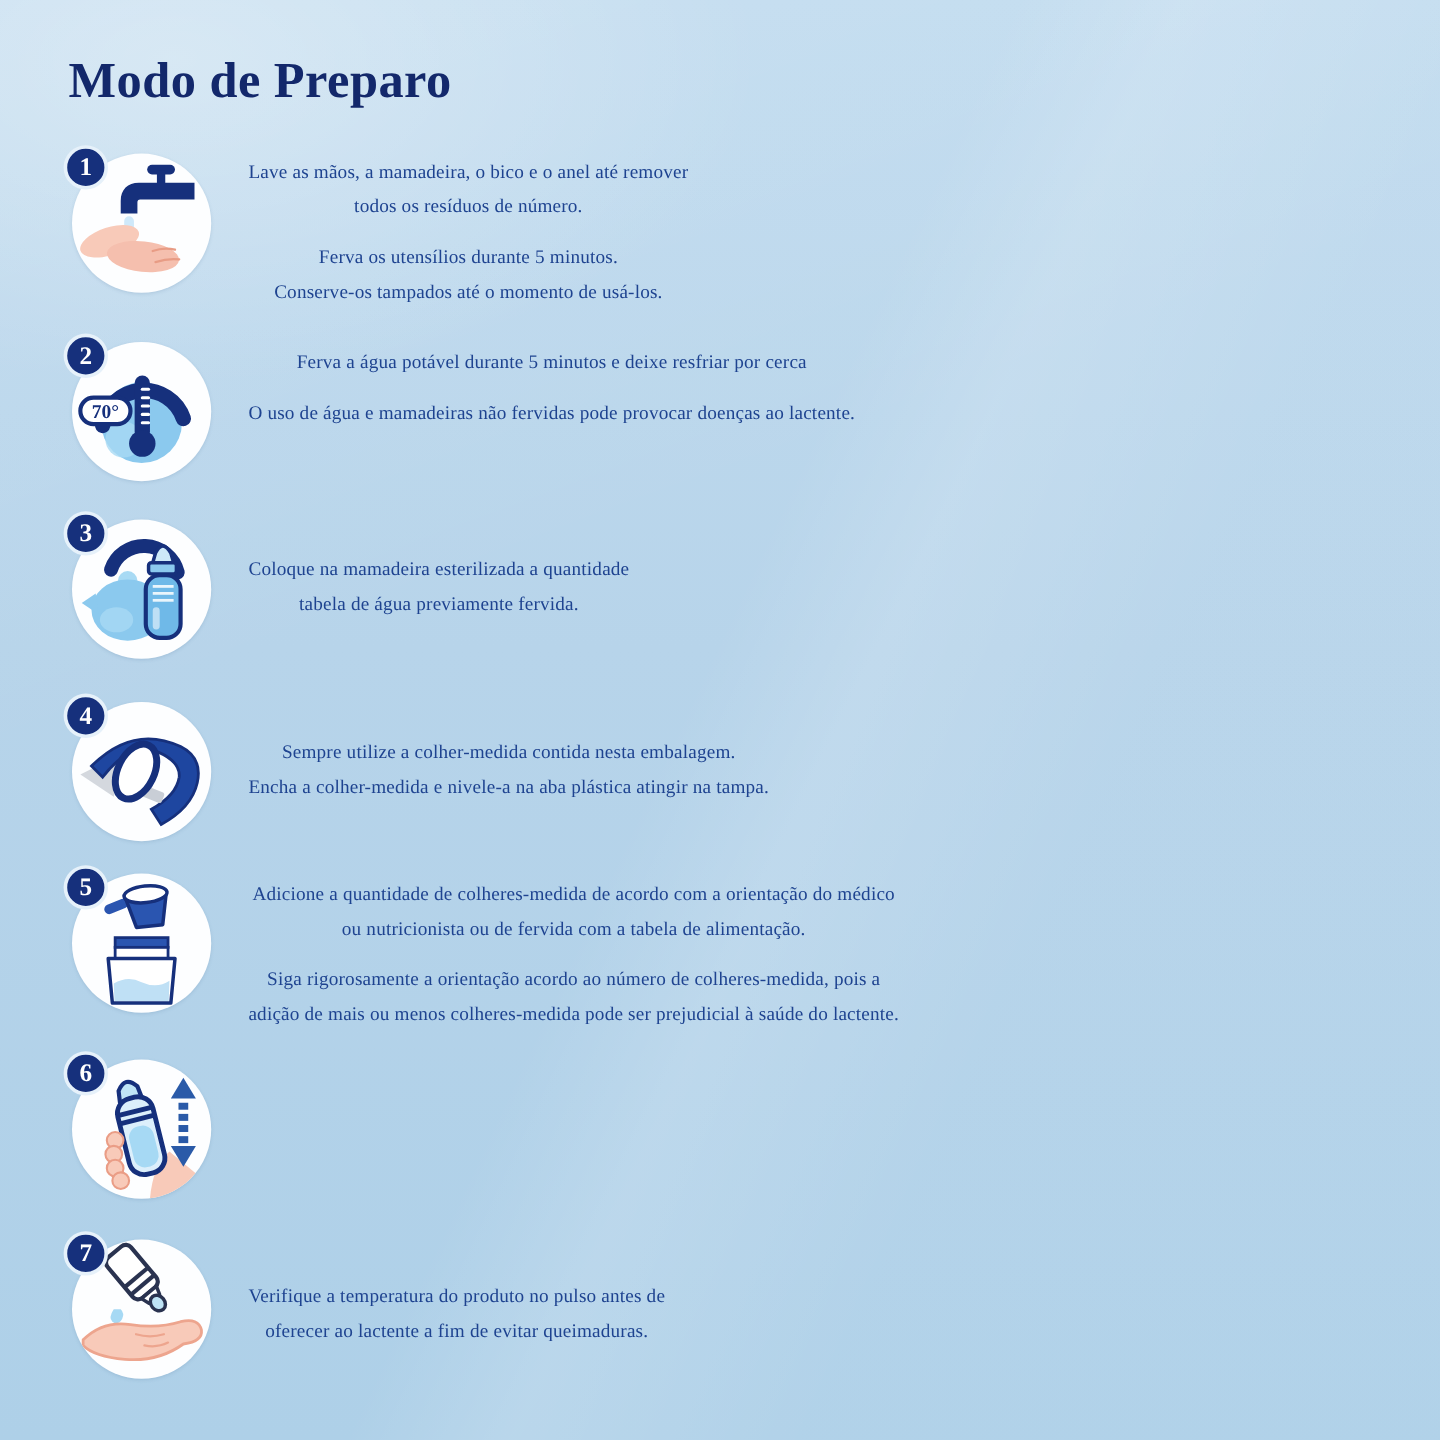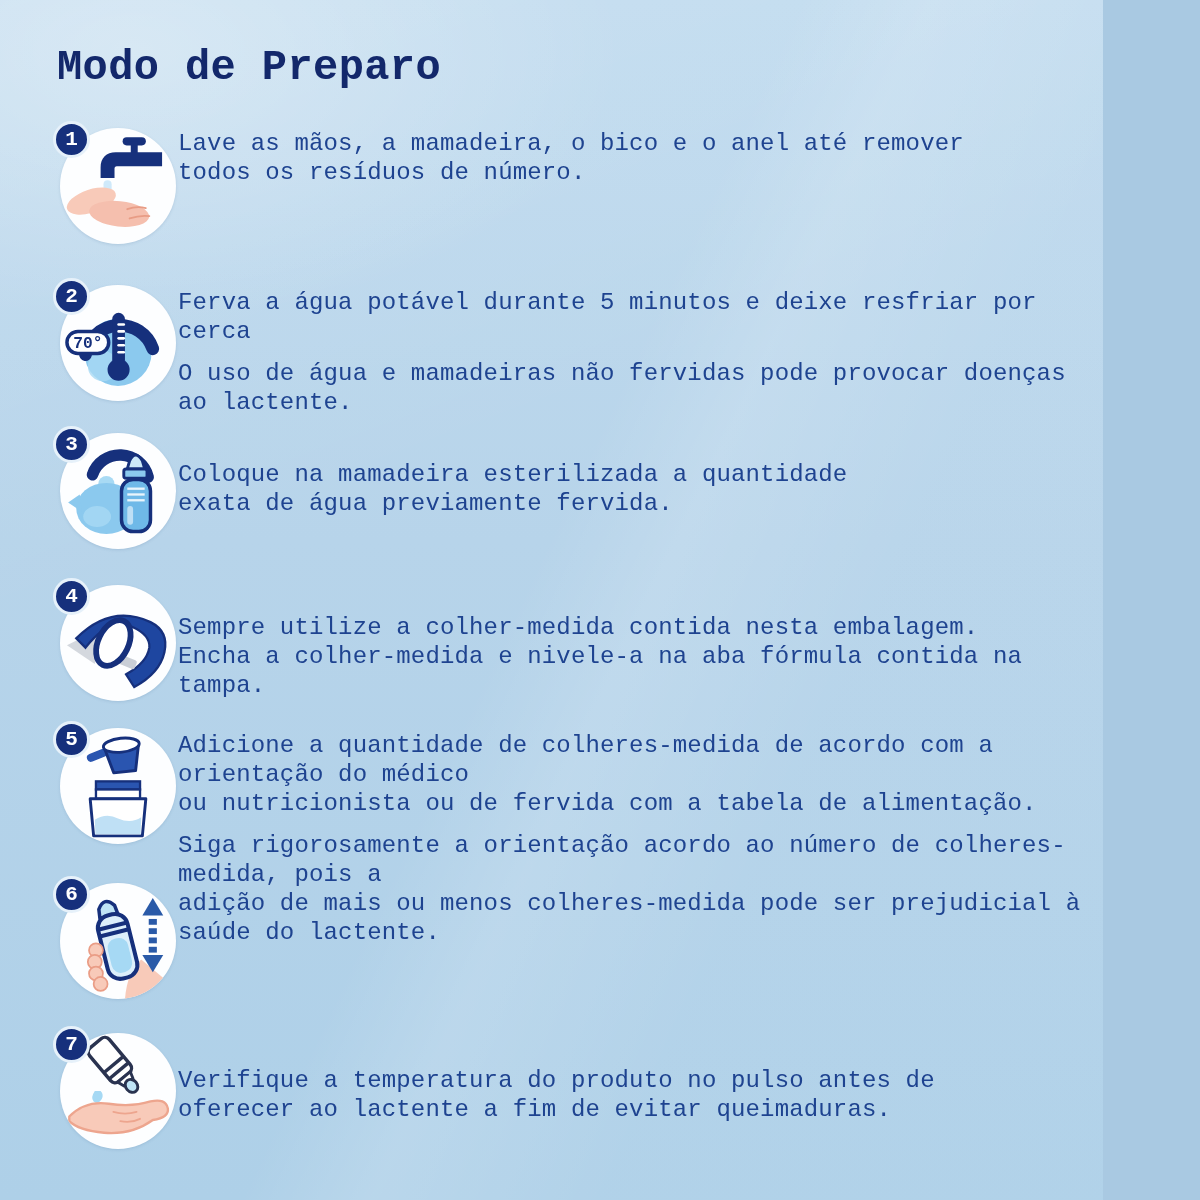--- a/index.html
+++ b/index.html
@@ -1,19 +1,19 @@
 <!DOCTYPE html>
 <html><head>
 <meta charset="utf-8">
 <style>
   html,body{margin:0;padding:0;background:#a9c9e2;}
   *{box-sizing:border-box;}
   .canvas{
-    position:relative;width:1103px;height:1200px;overflow:hidden;
-    font-family:Liberation Mono, monospace;
+    position:relative;width:1200px;height:1200px;overflow:hidden;
+    font-family:Liberation Serif, serif;
     background:
       radial-gradient(ellipse 900px 500px at 12% 4%, rgba(255,255,255,0.30), rgba(255,255,255,0) 55%),
       linear-gradient(115deg, rgba(255,255,255,0) 48%, rgba(255,255,255,0.14) 56%, rgba(255,255,255,0.04) 70%),
       linear-gradient(160deg, rgba(255,255,255,0.10) 0%, rgba(255,255,255,0) 40%),
       linear-gradient(180deg, #c2dcef 0%, #b7d4ea 45%, #aed0e8 100%);
   }
   .page-title{
     position:absolute;left:57px;top:44px;
     font-size:42px;font-weight:bold;color:#13286b;letter-spacing:0.4px;
   }
@@ -24,21 +24,21 @@
     overflow:hidden;position:relative;
     box-shadow:0 1px 3px rgba(70,110,150,0.18);
   }
   .circle svg{display:block;width:100%;height:100%;}
   .badge{
     position:absolute;left:-7px;top:-7px;width:37px;height:37px;border-radius:50%;
     background:#16307c;border:3px solid #e6f1fa;color:#ffffff;
     font-weight:bold;font-size:21px;display:flex;align-items:center;justify-content:center;
     z-index:2;
   }
-  .text-col{color:#1e4390;font-size:24px;line-height:29px;letter-spacing:0.15px;}
+  .text-col{margin-left:29px;color:#1e4390;font-size:16px;line-height:29px;letter-spacing:0.15px;text-align:center;}
   .text-col p{margin:0 0 13px 0;}
   .ln{display:block;}
   .step-1{top:128px}
   .step-2{top:285px}
   .step-3{top:433px}
   .step-4{top:585px}
   .step-5{top:728px}
   .step-6{top:883px}
   .step-7{top:1033px}
   .step-1 .text-col{padding-top:1px}
@@ -71,20 +71,24 @@
           <ellipse cx="51" cy="74" rx="26" ry="11" fill="#f5bfae" transform="rotate(6 51 74)"></ellipse>
           <path d="M58 70 q8 -3 16 -1 M60 78 q9 -3 17 -2" stroke="#e89c85" stroke-width="1.6" fill="none" stroke-linecap="round"></path>
         </svg>
       </div>
     </div>
     <div class="text-col">
       <p>
         <span class="ln">Lave as mãos, a mamadeira, o bico e o anel até remover</span>
         <span class="ln">todos os resíduos de número.</span>
       </p>
+      <p>
+        <span class="ln">Ferva os utensílios durante 5 minutos.</span>
+        <span class="ln">Conserve-os tampados até o momento de usá-los.</span>
+      </p>
     </div>
   </div>
 
   <div class="step step-2">
     <div class="icon-col">
       <div class="badge">2</div>
       <div class="circle">
         <svg viewBox="0 0 100 100">
           <circle cx="50" cy="58" r="29" fill="#8bc9ee"></circle>
           <circle cx="37" cy="70" r="13" fill="#a8daf4" opacity="0.8"></circle>
@@ -131,41 +135,41 @@
             <line x1="58" y1="53" x2="73" y2="53"></line>
             <line x1="58" y1="58" x2="73" y2="58"></line>
           </g>
           <rect x="58" y="63" width="5" height="16" rx="2.5" fill="#ffffff" opacity="0.55"></rect>
         </svg>
       </div>
     </div>
     <div class="text-col">
       <p>
         <span class="ln">Coloque na mamadeira esterilizada a quantidade</span>
-        <span class="ln">exata de água previamente fervida.</span>
+        <span class="ln">tabela de água previamente fervida.</span>
       </p>
     </div>
   </div>
 
   <div class="step step-4">
     <div class="icon-col">
       <div class="badge">4</div>
       <div class="circle">
         <svg viewBox="0 0 100 100">
           <path d="M6 52 L34 38 L30 68 Z" fill="#d4d8de"></path>
           <path d="M14 46 Q 44 16 78 32 Q 94 40 90 58 Q 86 76 64 88 L 57 77 Q 75 67 77 54 Q 78 43 62 36 Q 42 28 22 54 Z" fill="#1e46a0" stroke="#16307c" stroke-width="2"></path>
           <rect x="48" y="62" width="18" height="8" rx="2" fill="#c9ced6" transform="rotate(22 57 66)"></rect>
           <ellipse cx="46" cy="50" rx="13" ry="21" fill="#ffffff" stroke="#16307c" stroke-width="5" transform="rotate(26 46 50)"></ellipse>
         </svg>
       </div>
     </div>
     <div class="text-col">
       <p>
         <span class="ln">Sempre utilize a colher-medida contida nesta embalagem.</span>
-        <span class="ln">Encha a colher-medida e nivele-a na aba fórmula contida na tampa.</span>
+        <span class="ln">Encha a colher-medida e nivele-a na aba plástica atingir na tampa.</span>
       </p>
     </div>
   </div>
 
   <div class="step step-5">
     <div class="icon-col">
       <div class="badge">5</div>
       <div class="circle">
         <svg viewBox="0 0 100 100">
           <g transform="rotate(-6 52 26)">

